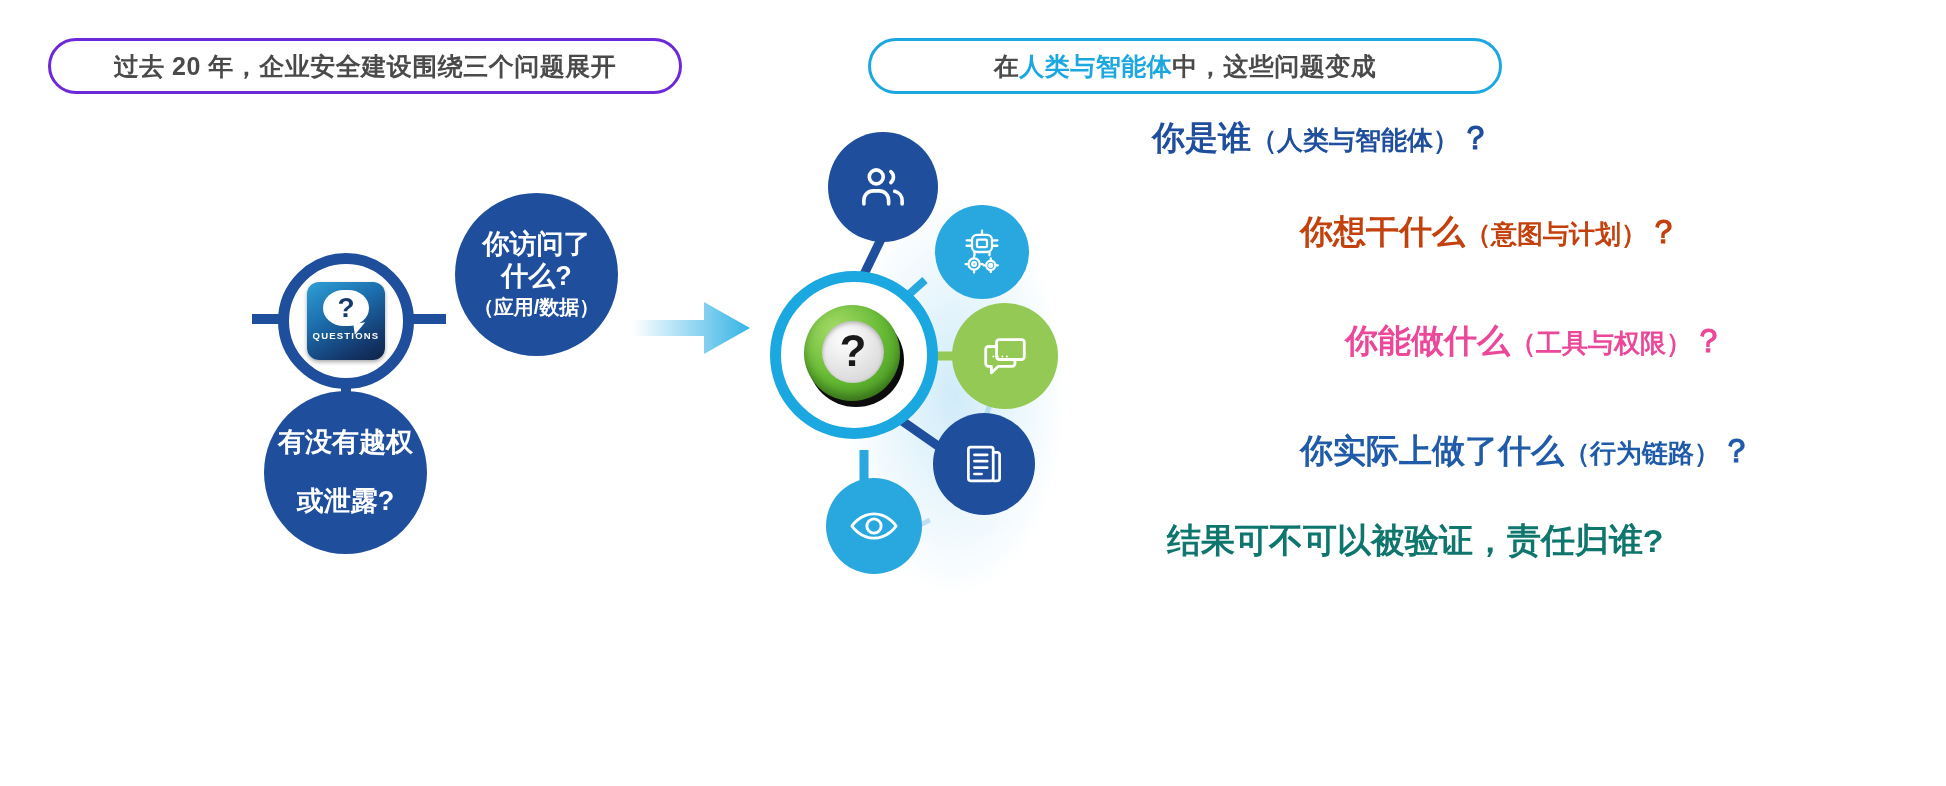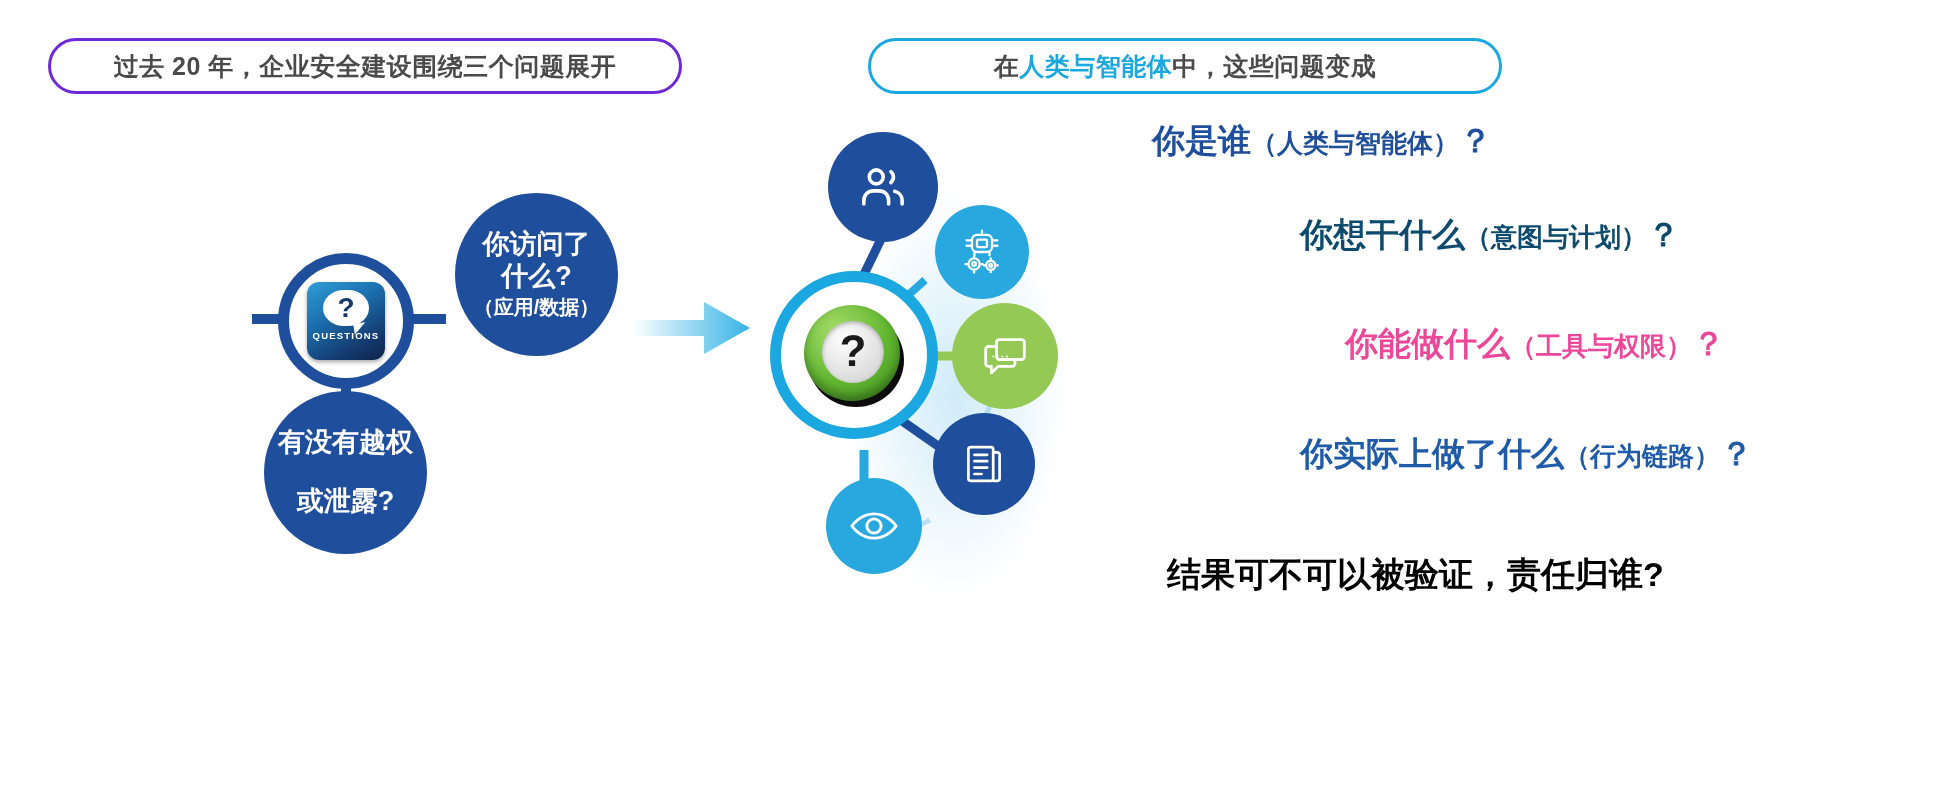--- a/index.html
+++ b/index.html
@@ -111,30 +111,30 @@
   #nEye   {left:826px;top:478px;width:96px;height:96px;background:#29a8df;}
 
   .connector{position:absolute;z-index:1;}
   .haze{
     position:absolute;left:840px;top:185px;width:230px;height:420px;
     background:radial-gradient(ellipse at 50% 50%,rgba(200,232,248,.85),rgba(255,255,255,0) 68%);
     z-index:0;
   }
 
   .rlabel{
-    position:absolute;font-weight:bold;white-space:nowrap;line-height:1;
+    position:absolute;font-weight:bold;white-space:nowrap;line-height:1;font-family:Liberation Mono, monospace;
   }
   .rlabel .main{font-size:33px;}
   .rlabel .paren{font-size:26px;}
   .rlabel .qmk{font-size:33px;}
   #lbWho {left:1152px;top:124px;color:#1f4e9c;}
-  #lbWant{left:1300px;top:218px;color:#0c4a6e;}
+  #lbWant{left:1300px;top:218px;color:#c2410c;}
   #lbCan {left:1345px;top:327px;color:#ec4899;}
   #lbDid {left:1300px;top:437px;color:#1f5ba8;}
-  #lbVer {left:1167px;top:557px;color:#000000;text-align:right;}
+  #lbVer {left:1167px;top:526px;color:#0f766e;text-align:right;}
   #lbVer .main{font-size:34px;}
 </style>
 </head>
 <body>
 
 <div class="stage">
 
   <div class="pill left">
     <span>过去 20 年，企业安全建设围绕三个问题展开</span>
   </div>

